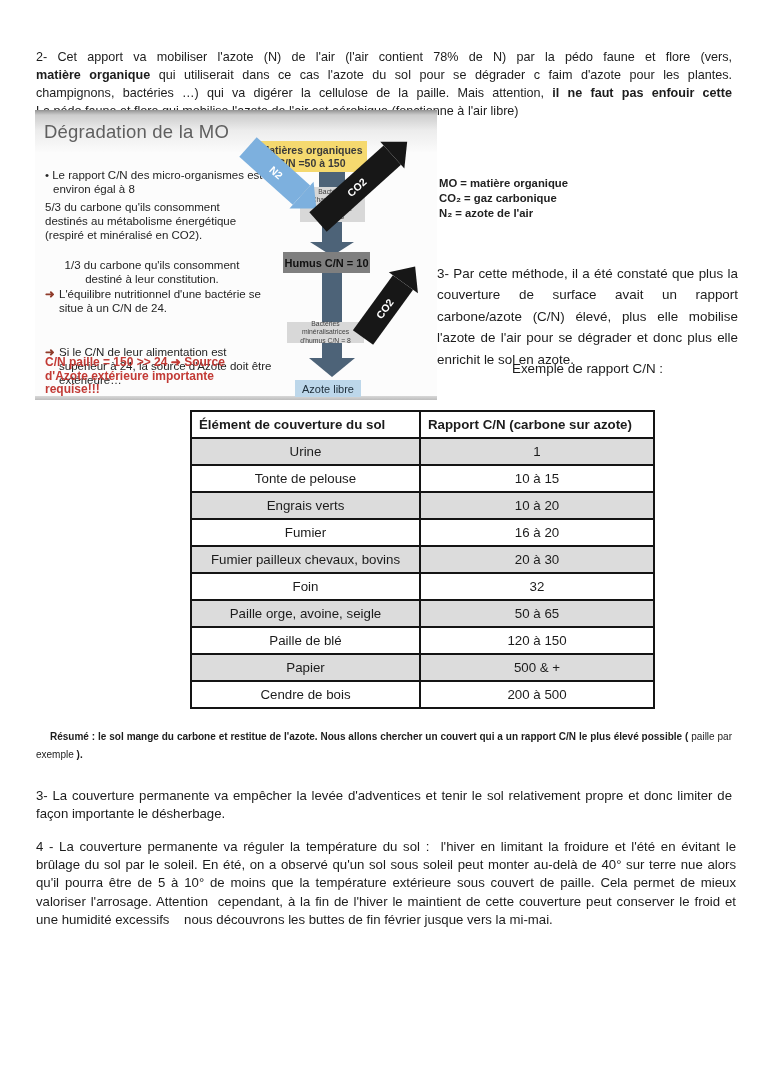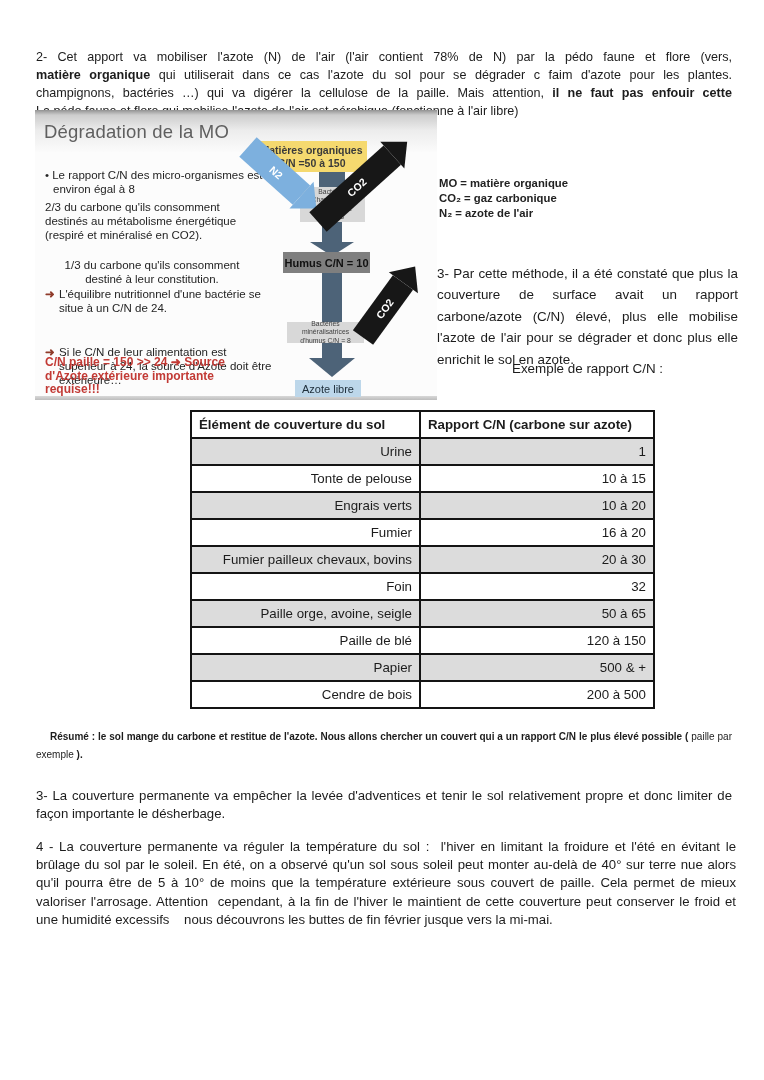--- a/index.html
+++ b/index.html
@@ -66,21 +66,21 @@
   .legend{left:439px;top:176px;width:180px;font-size:11.3px;line-height:15px;font-weight:bold;color:#222;}
   .para3{left:437px;top:263px;width:301px;font-size:13.4px;line-height:21.4px;text-align:justify;}
   .example{left:437px;top:361px;width:301px;font-size:13.4px;text-align:center;}
 
   
   .cn-table{left:190px;top:410px;border-collapse:collapse;background:#fff;}
   .cn-table th,.cn-table td{border:2px solid #141414;font-size:13.3px;padding:3px 7px;height:19px;vertical-align:middle;}
   .cn-table th{font-weight:bold;}
   .th-el{width:213px;text-align:left;}
   .th-cn{width:218px;text-align:left;}
-  .cn-table td{text-align:right;}
+  .cn-table td{text-align:center;}
   .cn-table tbody tr:nth-child(odd){background:#dcdcdc;}
 
   
   .summary{left:36px;top:728px;width:696px;font-size:10px;line-height:18.4px;text-align:justify;text-indent:14px;}
   .para3b{left:36px;top:787px;width:696px;font-size:13.2px;line-height:18.4px;text-align:justify;}
   .para4{left:36px;top:838px;width:700px;font-size:13.2px;line-height:18.2px;text-align:justify;}
 </style>
 </head>
 <body>
 
@@ -90,21 +90,21 @@
   <div class="jl"><span>champignons, bactéries …) qui va digérer la cellulose de la paille. Mais attention, </span><b>il ne faut pas enfouir cette</b></div>
   <div class="nl"><span>La pédo faune et flore qui mobilise l'azote de l'air est aérobique.(fonctionne à l'air libre)</span></div>
 </div>
 
 <div class="abs slide">
   <div class="slide-band"></div>
   <div class="slide-bottom"></div>
   <div class="slide-title">Dégradation de la MO</div>
 
   <div class="scol sbullet" style="top:58px;">• Le rapport C/N des micro-organismes est environ égal à 8</div>
-  <div class="scol" style="top:90px;">2/3 du carbone qu'ils consomment destinés au métabolisme énergétique (respiré et minéralisé en CO2).</div>
+  <div class="scol" style="top:90px;">5/3 du carbone qu'ils consomment destinés au métabolisme énergétique (respiré et minéralisé en CO2).</div>
   <div class="scol" style="top:148px;text-align:center;">1/3 du carbone qu'ils consomment destiné à leur constitution.</div>
 
   <div class="scol sarrow-item" style="top:177px;">
     <span class="glyph">➜</span>
     <span>L'équilibre nutritionnel d'une bactérie se situe à un C/N de 24.</span>
   </div>
   <div class="scol sarrow-item" style="top:207px;">
     <span class="glyph">➜</span>
     <span>Si le C/N de leur alimentation est supérieur à 24, la source d'Azote doit être extérieure…</span>
   </div>

